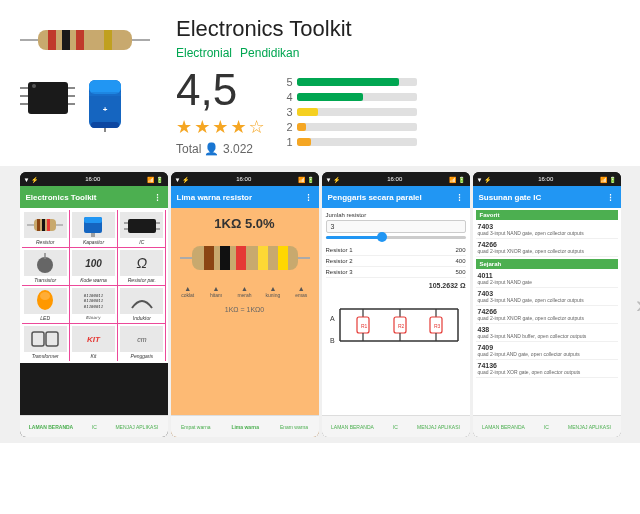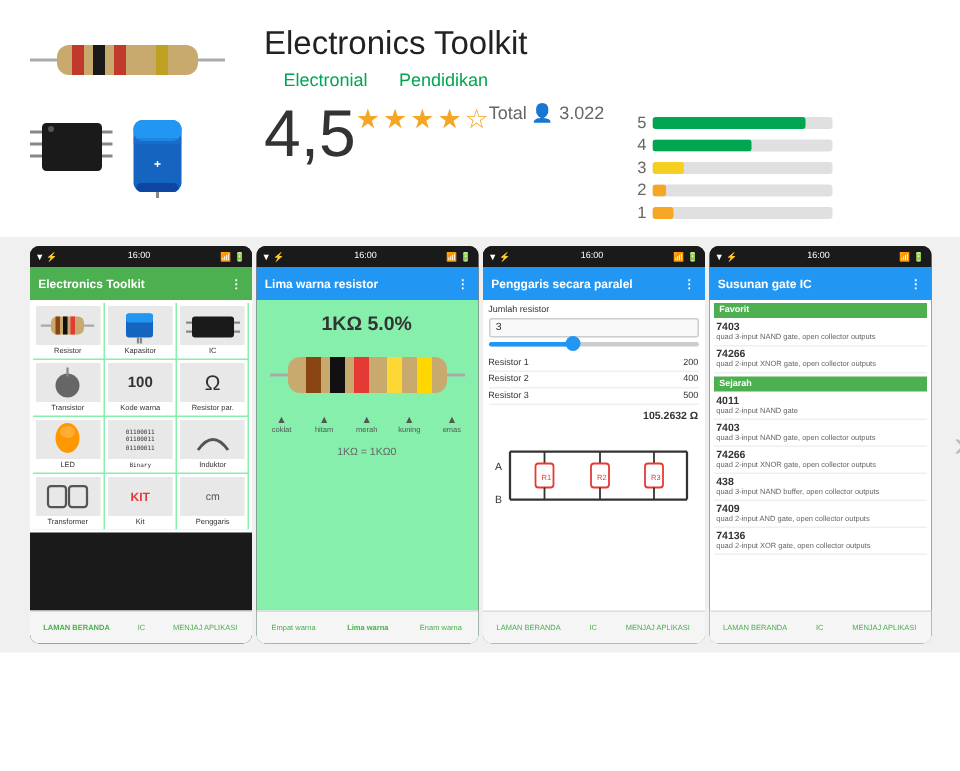--- a/index.html
+++ b/index.html
@@ -37,21 +37,20 @@
     }
     .app-tags {
       display: flex;
       gap: 8px;
       margin-bottom: 8px;
     }
     .tag {
       font-size: 12px;
       color: #00a651;
       cursor: pointer;
-      margin-left: 13px;
     }
     .rating-number {
       font-size: 44px;
       font-weight: 300;
       color: #333;
       line-height: 1;
       margin-bottom: 4px;
     }
     .stars {
       display: flex;
@@ -200,20 +199,21 @@
       z-index: 20;
     }
 
     .ratings-section {
       display: flex;
       gap: 20px;
     }
 
     .left-info {
       display: flex;
+      flex-direction: column;
     }
   </style>
 </head>
 <body>
 
 <div style="position:relative; width:640px; height:514px; background:#fff; overflow:hidden;">
 
 
   <div class="header">
 
@@ -317,21 +317,21 @@
         <span>▼ ⚡</span>
         <span>16:00</span>
         <span>📶 🔋</span>
       </div>
       <div class="app-bar">
         <span>Electronics Toolkit</span>
         <span>⋮</span>
       </div>
       <div style="background:#fff; padding:2px; flex:1;">
 
-        <div style="display:grid; grid-template-columns: repeat(3,1fr); gap:1px; background:#86efac;">
+        <div style="display:grid; grid-template-columns: repeat(3,1fr); gap:1px; background:#ec4899;font-style:italic;">
 
           <div style="background:#fff; padding:2px; text-align:center; font-size:5px; color:#333;">
             <div style="width:100%; height:26px; background:#e8e8e8; margin-bottom:1px; display:flex; align-items:center; justify-content:center; overflow:hidden;">
               <svg width="36" height="24">
                   <line x1="0" y1="12" x2="7" y2="12" stroke="#aaa" stroke-width="1.5"></line>
                   <rect x="7" y="6" width="22" height="12" rx="4" fill="#c8a96e"></rect>
                   <rect x="10" y="6" width="3" height="12" fill="#8B4513"></rect>
                   <rect x="15" y="6" width="3" height="12" fill="#111"></rect>
                   <rect x="20" y="6" width="3" height="12" fill="#e53935"></rect>
                   <line x1="29" y1="12" x2="36" y2="12" stroke="#aaa" stroke-width="1.5"></line>
@@ -432,21 +432,21 @@
     <div class="screenshot">
       <div class="status-bar">
         <span>▼ ⚡</span>
         <span>16:00</span>
         <span>📶 🔋</span>
       </div>
       <div class="app-bar app-bar-2">
         <span>Lima warna resistor</span>
         <span>⋮</span>
       </div>
-      <div style="background:#86efac; padding:4px 4px 28px 4px; height:calc(100% - 36px);">
+      <div style="background:#fdba74; padding:4px 4px 28px 4px; height:calc(100% - 36px);">
         <div style="font-size:13px; font-weight:bold; text-align:center; color:#333; margin:4px 0;">1KΩ 5.0%</div>
 
         <div style="display:flex; align-items:center; justify-content:center; margin:6px 0;">
           <svg width="130" height="42">
 
             <line x1="0" y1="21" x2="12" y2="21" stroke="#aaa" stroke-width="2"></line>
             <rect x="12" y="9" width="106" height="24" rx="8" fill="#c8a96e"></rect>
 
             <rect x="24" y="9" width="10" height="24" fill="#8B4513"></rect>
             <rect x="40" y="9" width="10" height="24" fill="#111"></rect>

